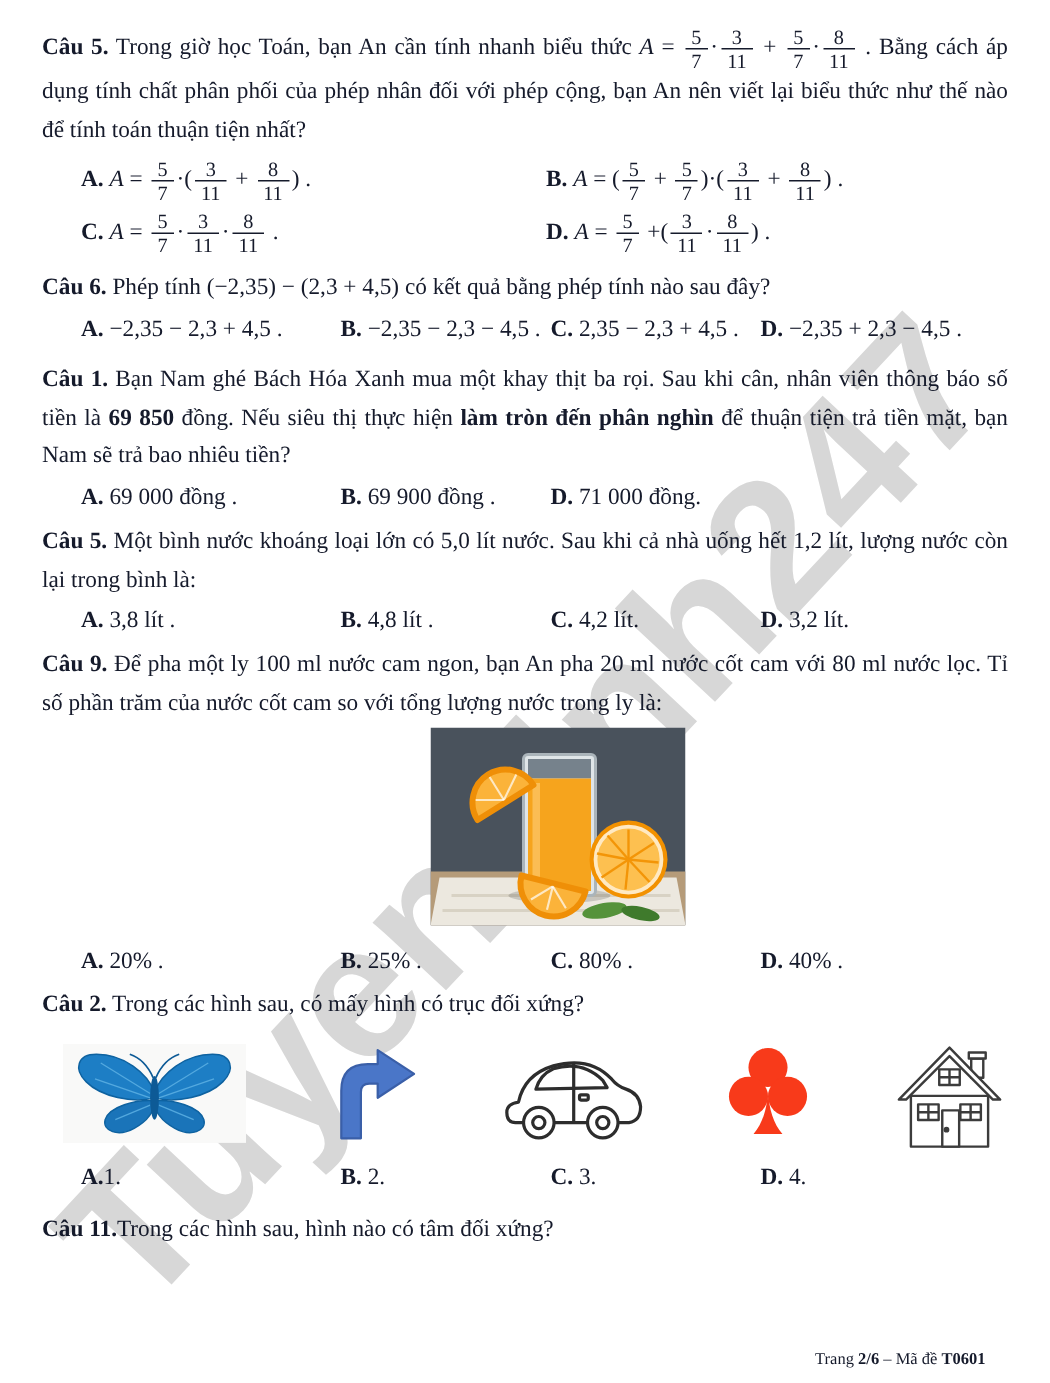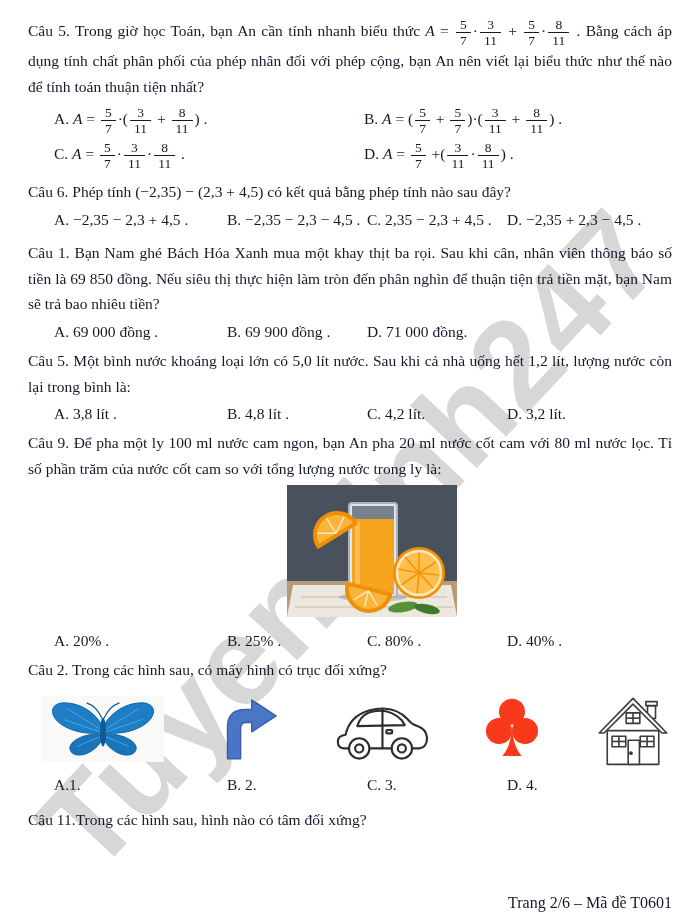--- a/index.html
+++ b/index.html
@@ -20,43 +20,43 @@
     font-weight:800;
     font-size:126px;
     letter-spacing:1px;
     color:#d7d7d7;
     white-space:nowrap;
     z-index:0;
     user-select:none;
   }
   .content{position:relative;z-index:1;padding:15px 28px 0 28px;}
   p.stmt{margin:2px 0 3px 0;line-height:1.66;text-align:justify;}
-  b{font-weight:normal;}
+  b{font-weight:bold;}
   
   .frac{
     display:inline-flex;flex-direction:column;
     vertical-align:middle;text-align:center;
     font-size:13.5px;line-height:1.12;
     margin:0 2px;font-style:normal;
   }
   .frac .fn{display:block;padding:0 4px;border-bottom:1px solid #151a2b;}
   .frac .fd{display:block;padding:0 4px;}
   
   .opts{display:grid;grid-template-columns:173px 140px 140px 1fr;padding-left:26px;margin:1px 0 4px 0;line-height:1.55;}
   .opts2{display:grid;grid-template-columns:310px 1fr;row-gap:4px;padding-left:26px;margin:5px 0 7px 0;}
   .opt{white-space:nowrap;}
   .mt8{margin-top:8px;} .mt10{margin-top:10px;} .mt12{margin-top:12px;}
   
   .juice-wrap{width:170px;height:132px;margin:3px auto 2px auto;transform:translateX(22px);}
   
   .figs{display:flex;justify-content:space-between;align-items:center;height:86px;padding:0 2px 0 14px;margin:2px 0 1px 0;}
   .figs svg{display:block;}
   .footer{
-    position:absolute;right:28px;bottom:10px;z-index:1;
-    font-size:16px;
+    position:absolute;right:43px;bottom:10px;z-index:1;
+    font-size:11px;
   }
 </style>
 </head>
 <body>
 
 <div class="page">
 
   <div class="watermark">Tuyensinh247</div>
 
   <div class="content">

